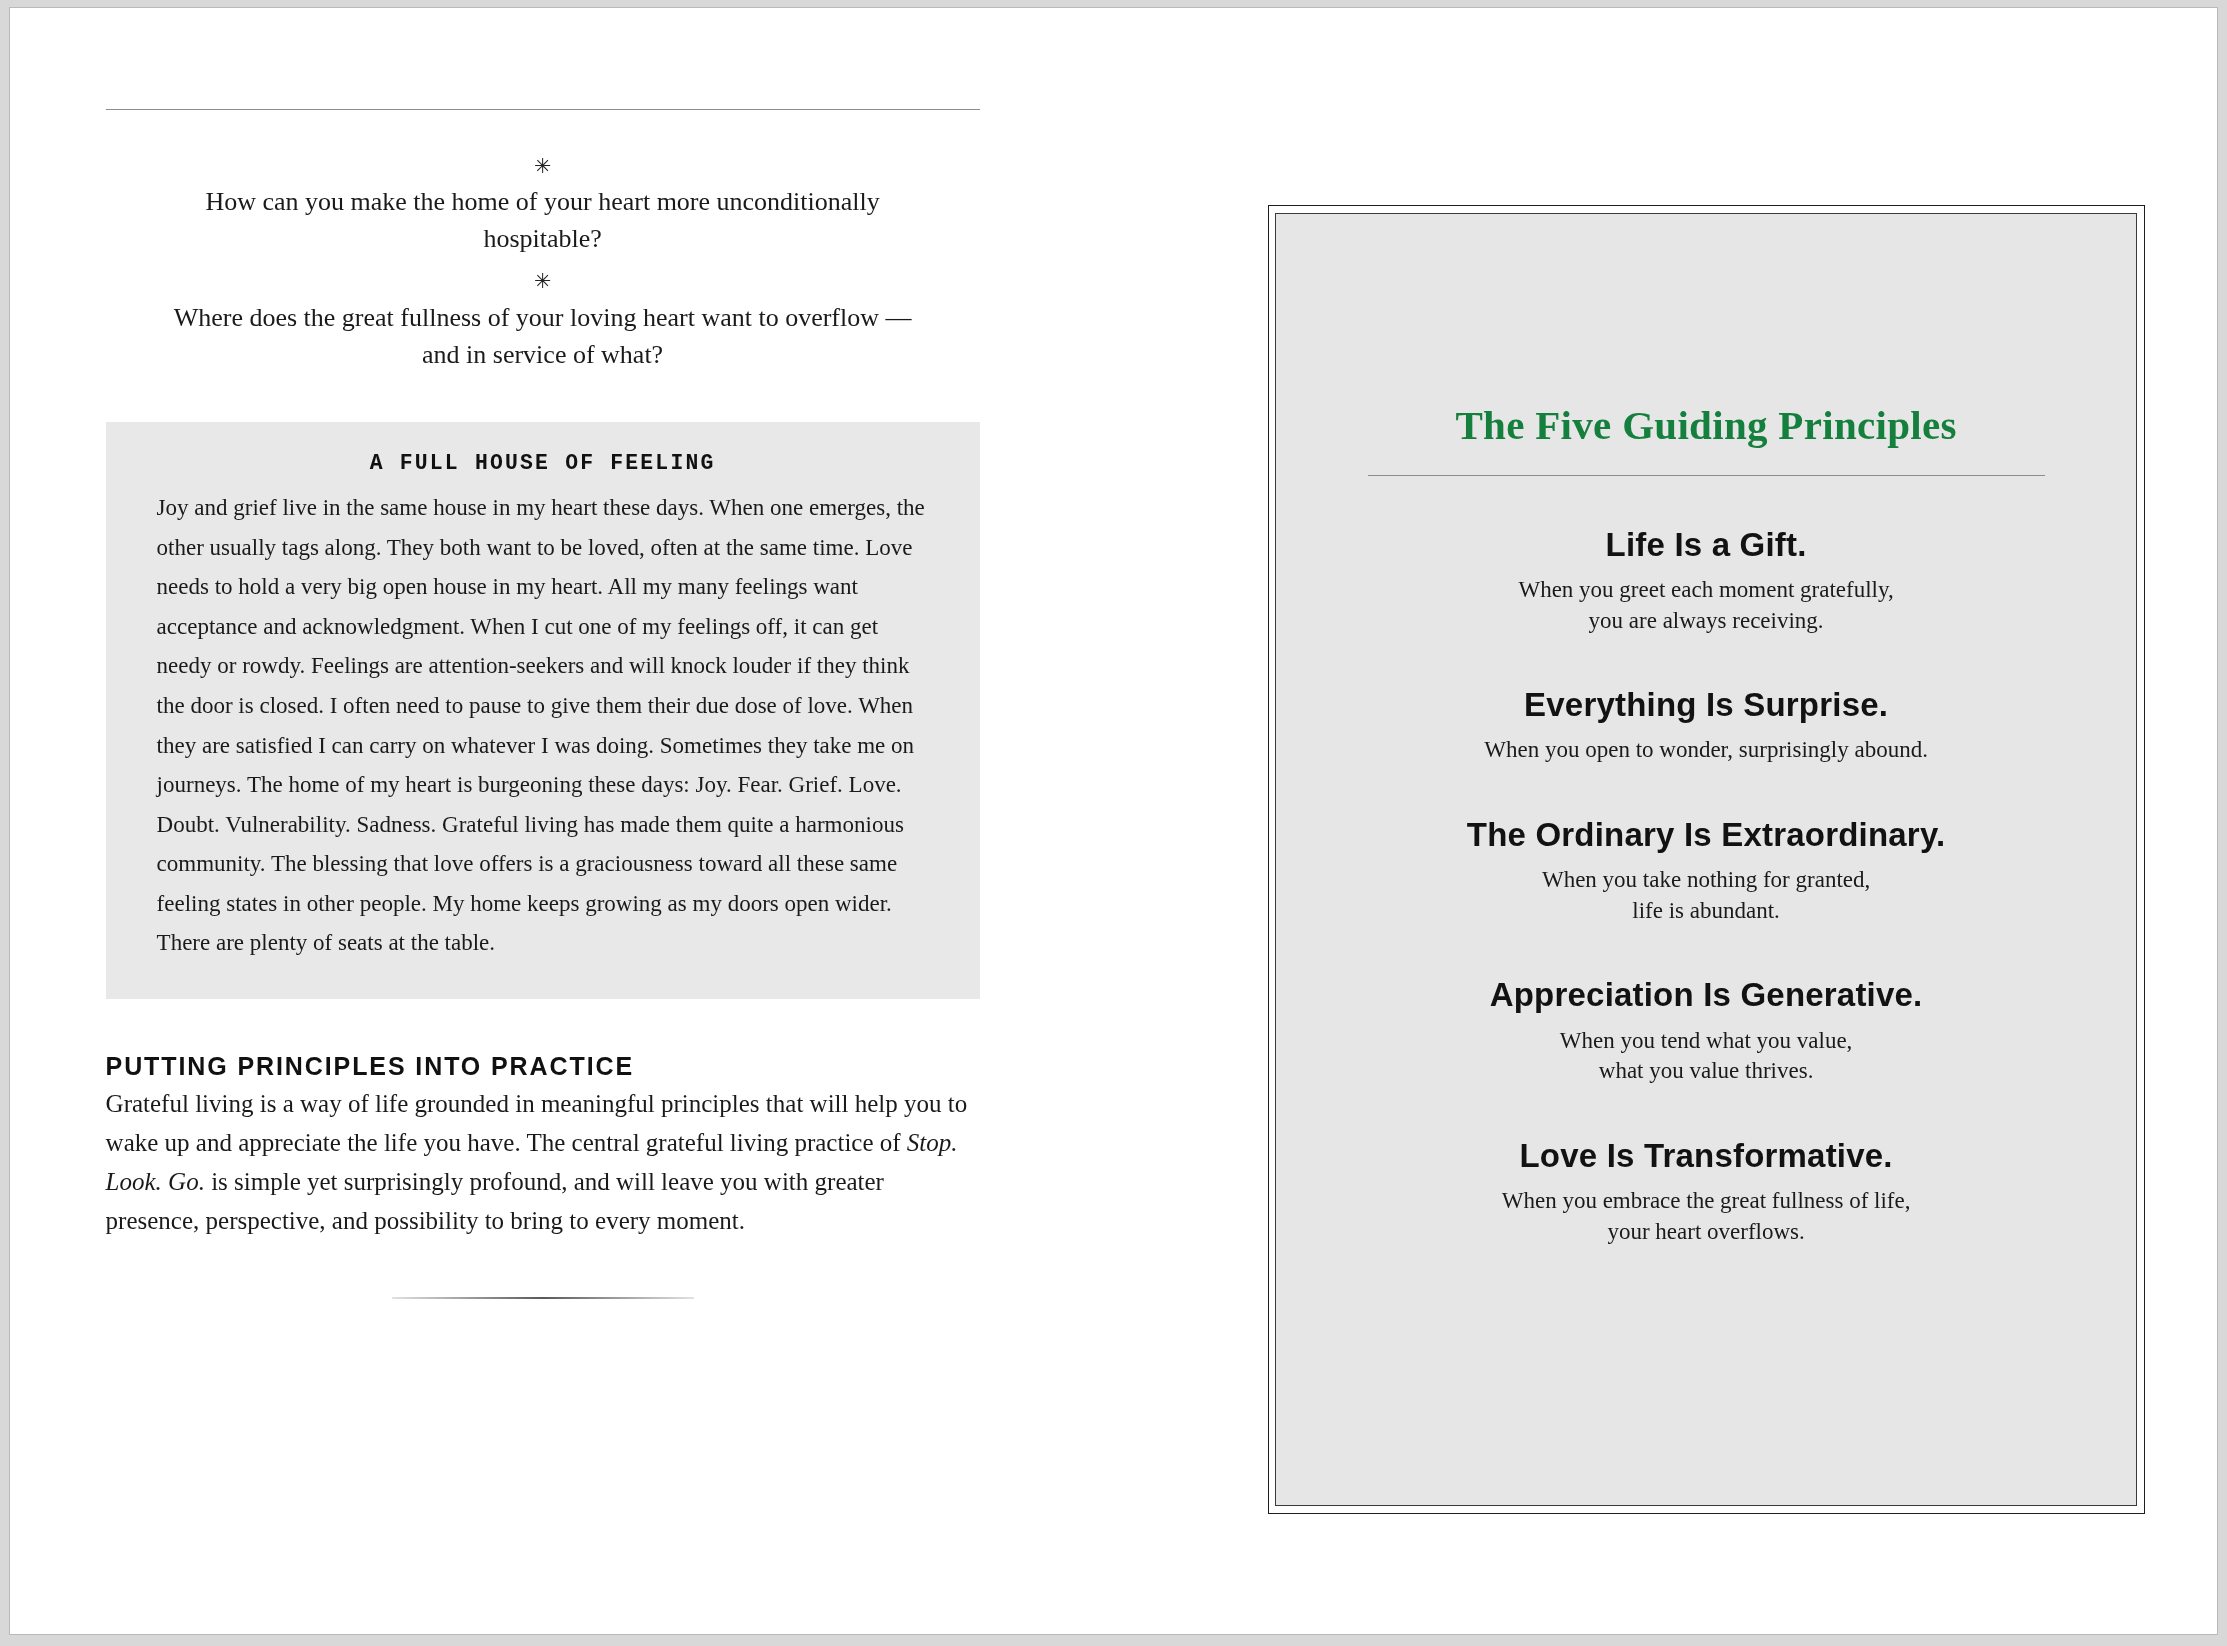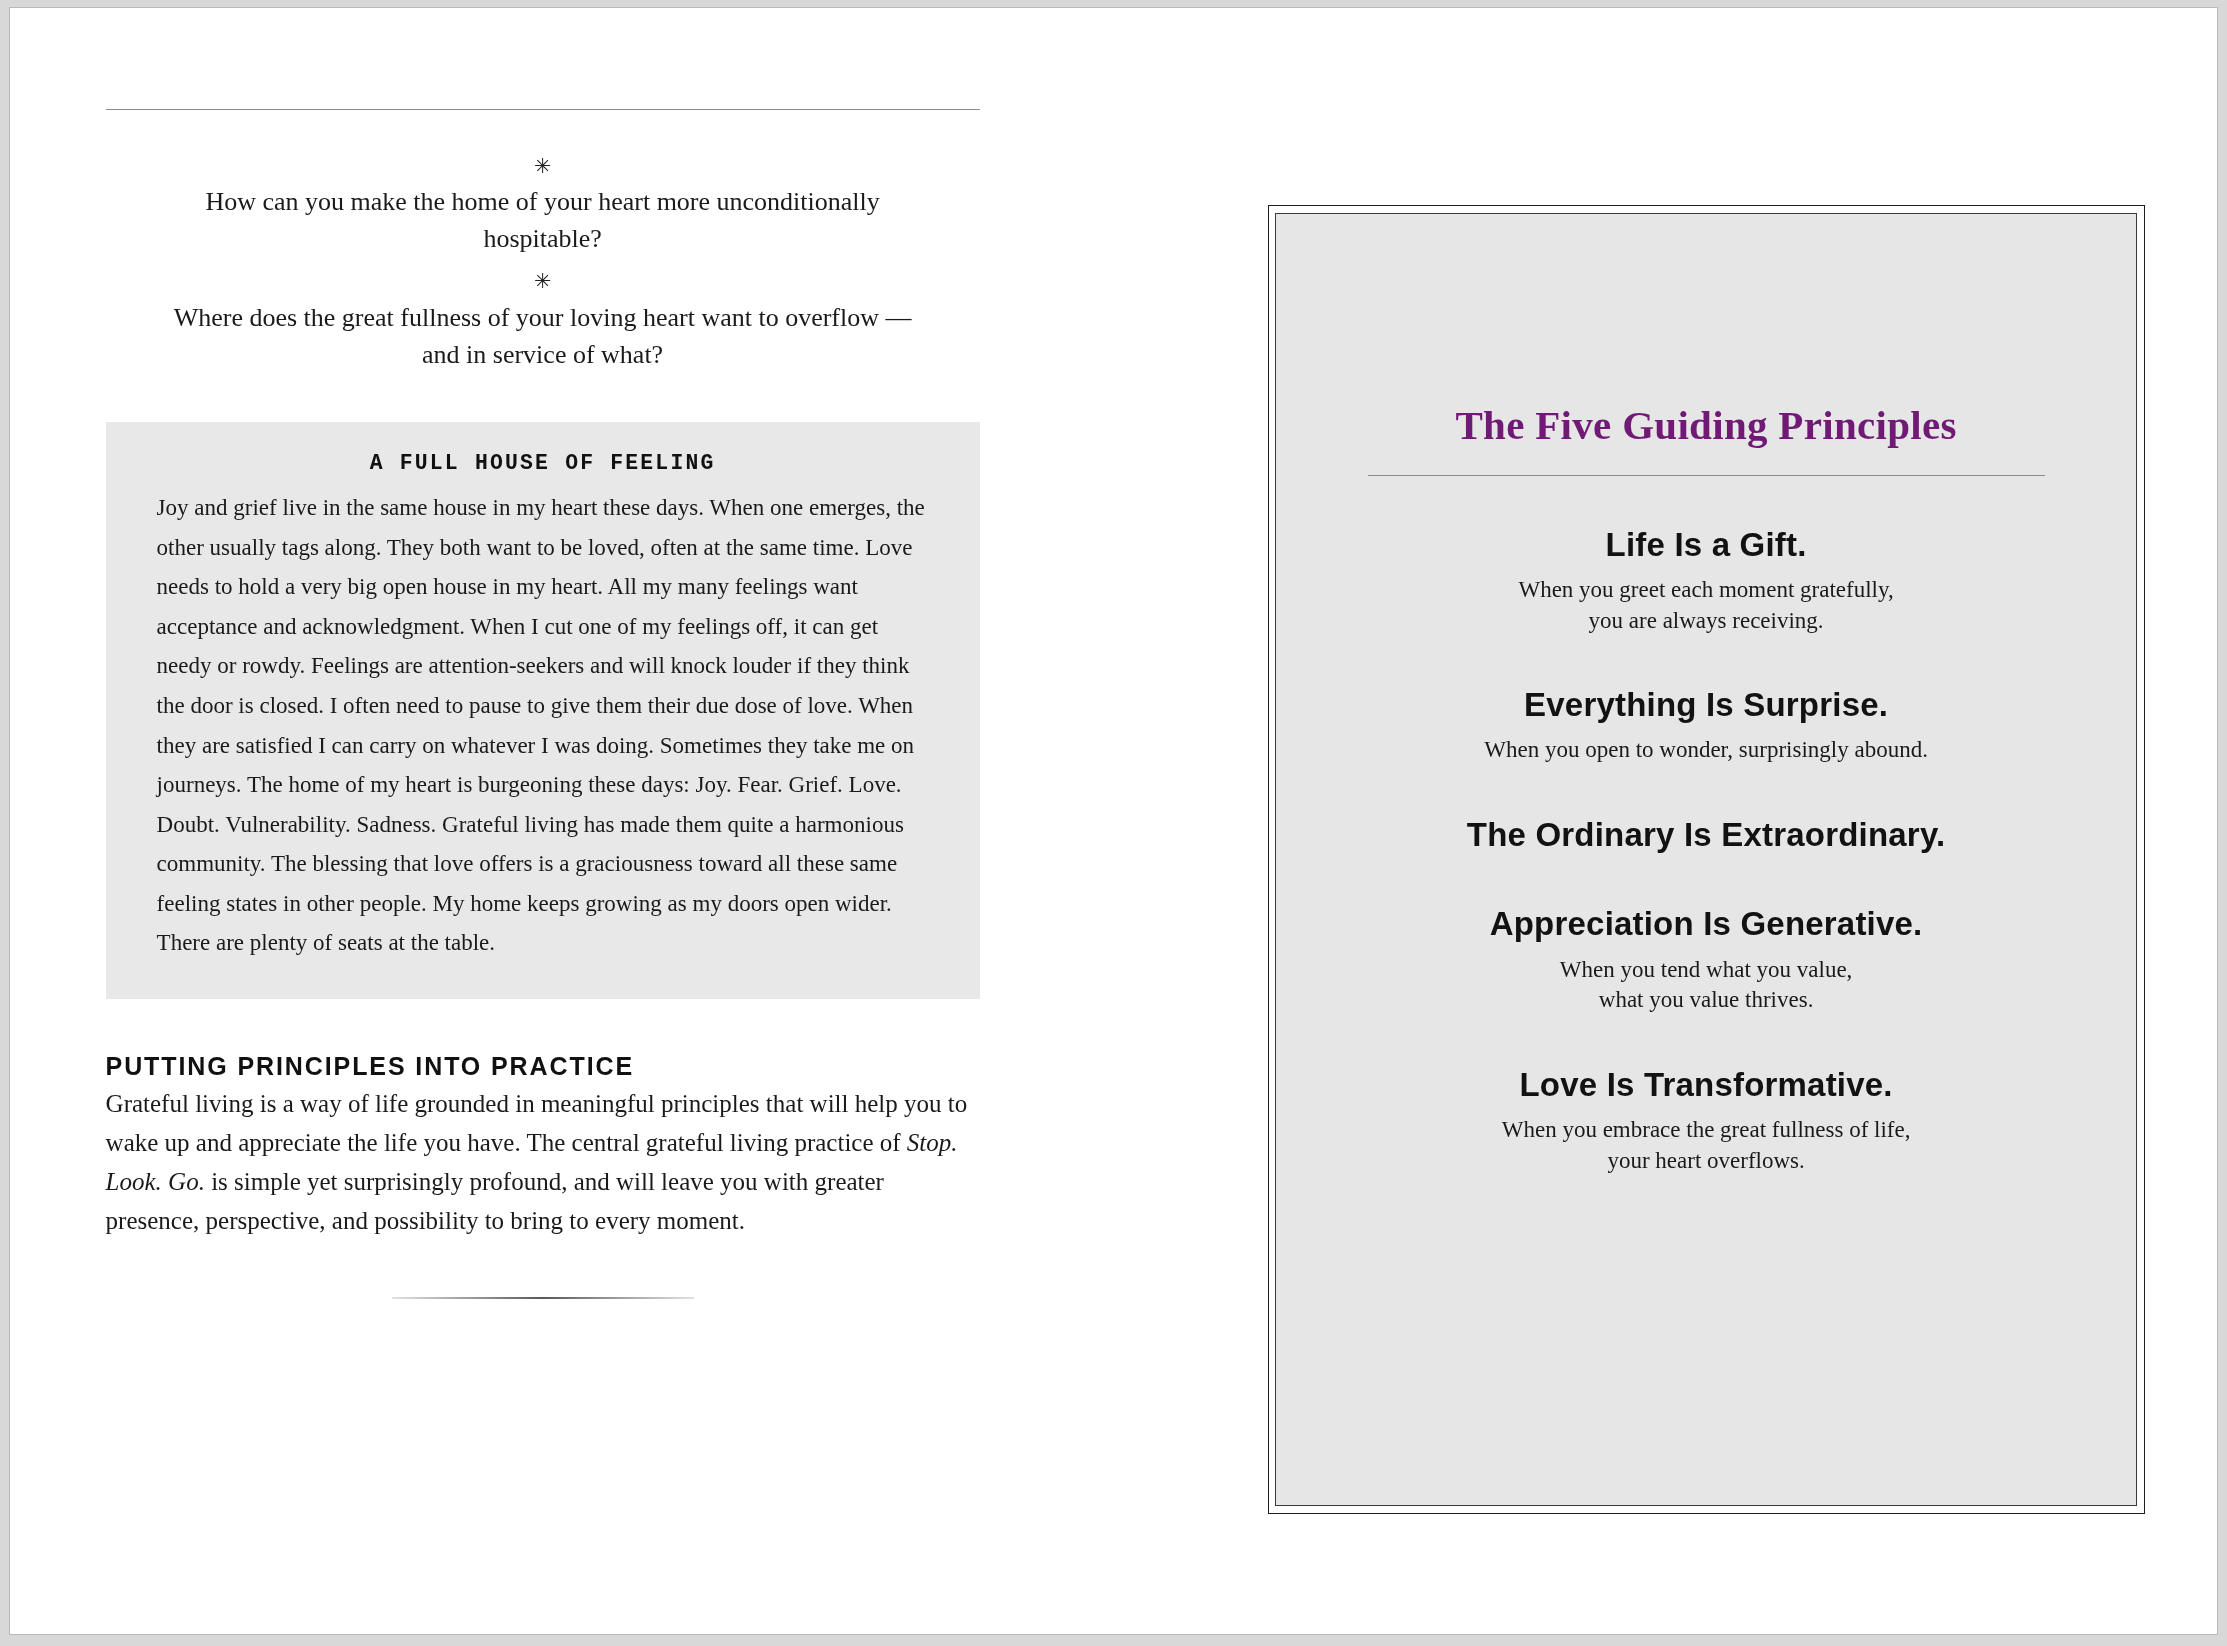--- a/index.html
+++ b/index.html
@@ -140,21 +140,21 @@
     border: 0.9px solid #3a3a3a;
     background: #e6e6e6;
     box-sizing: border-box;
     display: flex;
     flex-direction: column;
     align-items: center;
     padding-top: 187px;
   }
   .panel-title {
     font-size: 41px;
-    color: #701a75;
+    color: #15803d;
     letter-spacing: 0.3px;
     margin: 0;
     text-align: center;
   }
   .panel-rule {
     margin-top: 26px;
     width: 677px;
     border-bottom: 0.9px solid #8c8c8c;
   }
   .principle {
@@ -217,20 +217,22 @@
 you are always receiving.</div>
       </div>
 
       <div class="principle">
         <div class="name">Everything Is Surprise.</div>
         <div class="desc" style="white-space:pre-line">When you open to wonder, surprisingly abound.</div>
       </div>
 
       <div class="principle">
         <div class="name">The Ordinary Is Extraordinary.</div>
+        <div class="desc" style="white-space:pre-line">When you take nothing for granted,
+life is abundant.</div>
       </div>
 
       <div class="principle">
         <div class="name">Appreciation Is Generative.</div>
         <div class="desc" style="white-space:pre-line">When you tend what you value,
 what you value thrives.</div>
       </div>
 
       <div class="principle">
         <div class="name">Love Is Transformative.</div>

